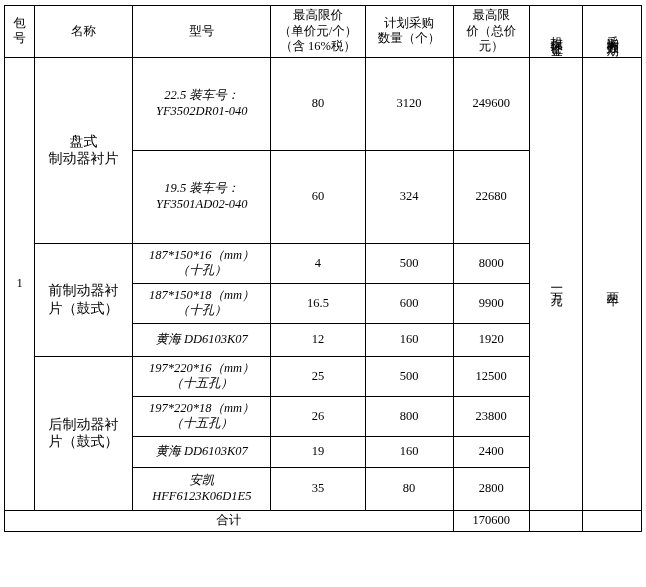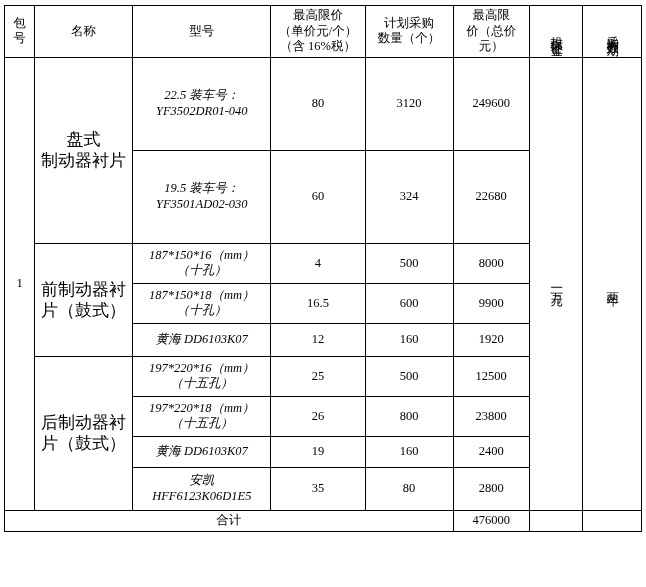--- a/index.html
+++ b/index.html
@@ -55,21 +55,21 @@
   }
   .small {
     font-size: 11.5px;
   }
   .modelcell {
     font-size: 12.5px;
     line-height: 1.35;
     font-style: italic;
   }
   .group-label {
-    font-size: 17px;
+    font-size: 14px;
     line-height: 1.5;
   }
   .total-row td {
     padding: 5px 3px;
   }
 </style>
 </head>
 <body>
 
 <div class="sheet">
@@ -145,21 +145,21 @@
         <td rowspan="9">
           <div class="v-wrap">
             <span class="vertical">两年</span>
           </div>
         </td>
       </tr>
 
       <tr>
         <td class="modelcell" style="height:88px">
           <div>19.5   装车号：</div>
-          <div>YF3501AD02-030</div>
+          <div>YF3501AD02-040</div>
         </td>
         <td><span>60</span></td>
         <td><span>324</span></td>
         <td><span>22680</span></td>
       </tr>
 
       <tr>
         <td rowspan="3" class="group-label">
           <div>前制动器衬</div>
           <div>片（鼓式）</div>
@@ -233,20 +233,20 @@
         <td><span>35</span></td>
         <td><span>80</span></td>
         <td><span>2800</span></td>
       </tr>
 
       <tr class="total-row">
         <td colspan="5">
           <span>合计</span>
         </td>
         <td>
-          <span>476000</span>
+          <span>170600</span>
         </td>
         <td></td>
         <td></td>
       </tr>
     </tbody>
   </table>
 </div>
 
 </body></html>

